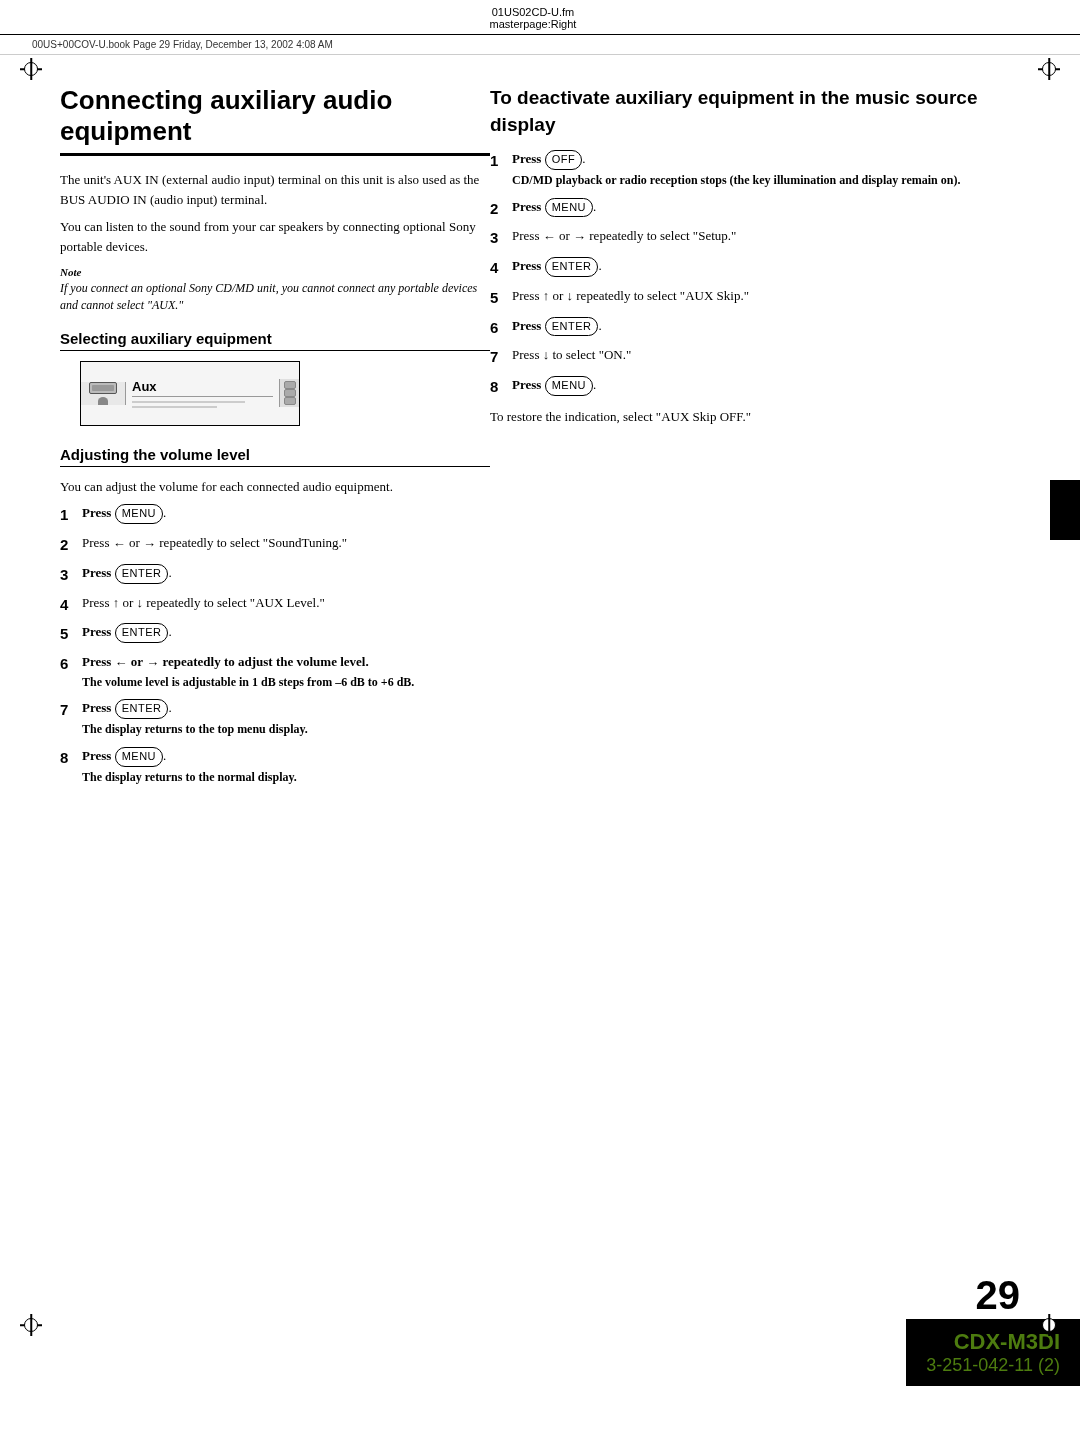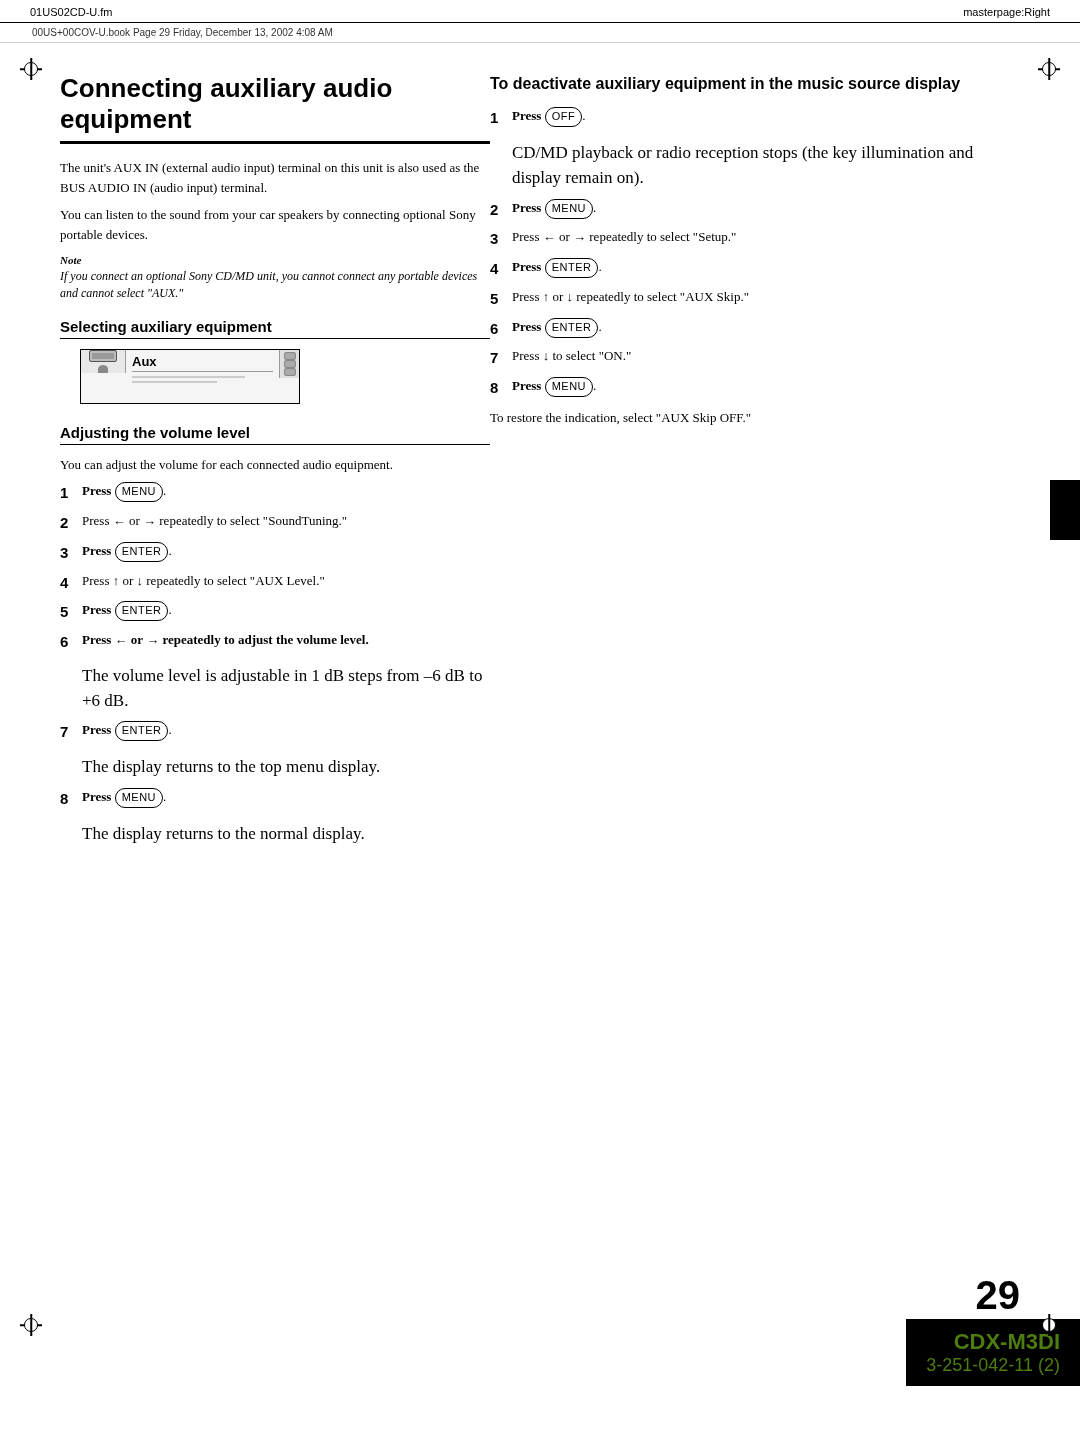--- a/index.html
+++ b/index.html
@@ -11,24 +11,25 @@
       font-size: 14px;
       color: #000000;
       position: relative;
     }
 
     
     .header {
       display: flex;
       justify-content: space-between;
       align-items: center;
-      padding: 6px 30px 4px 30px;
+      padding: 6px 44px 4px 30px;
       border-bottom: 1px solid #000;
       font-size: 11px;
       font-family: Arial, sans-serif;
+      flex-direction: column;
     }
 
     
     .sub-header {
       padding: 4px 32px;
       border-bottom: 1px solid #ccc;
       font-size: 10px;
       font-family: Arial, sans-serif;
       color: #333;
     }
@@ -110,24 +111,24 @@
       font-family: Arial, sans-serif;
       font-weight: normal;
       letter-spacing: 0.5px;
       background: transparent;
     }
 
     
     .display-box {
       border: 1.5px solid #000;
       width: 220px;
-      height: 55px;
+      height: 65px;
       margin: 6px 0 14px 20px;
       display: flex;
-      align-items: flex-start;
+      align-items: center;
       position: relative;
       background: #f5f5f5;
     }
     .display-box-left {
       width: 45px;
       border-right: 1px solid #999;
       display: flex;
       align-items: center;
       justify-content: center;
       background: #e8e8e8;
@@ -188,28 +189,28 @@
     .step-content {
       font-size: 13px;
       flex: 1;
     }
 
     .step-content .bold {
       font-weight: bold;
     }
 
     .step-sub-text {
-      font-size: 17px;
-      margin-top: 14px;
-      font-weight: normal;
+      font-size: 12px;
+      margin-top: 2px;
+      font-weight: bold;
     }
 
     
     .right-section-heading {
-      font-size: 16px;
+      font-size: 19px;
       font-weight: bold;
       font-family: Arial, sans-serif;
       margin-bottom: 12px;
       line-height: 1.4;
     }
 
     
     .restore-text {
       font-size: 13px;
       margin-top: 10px;

